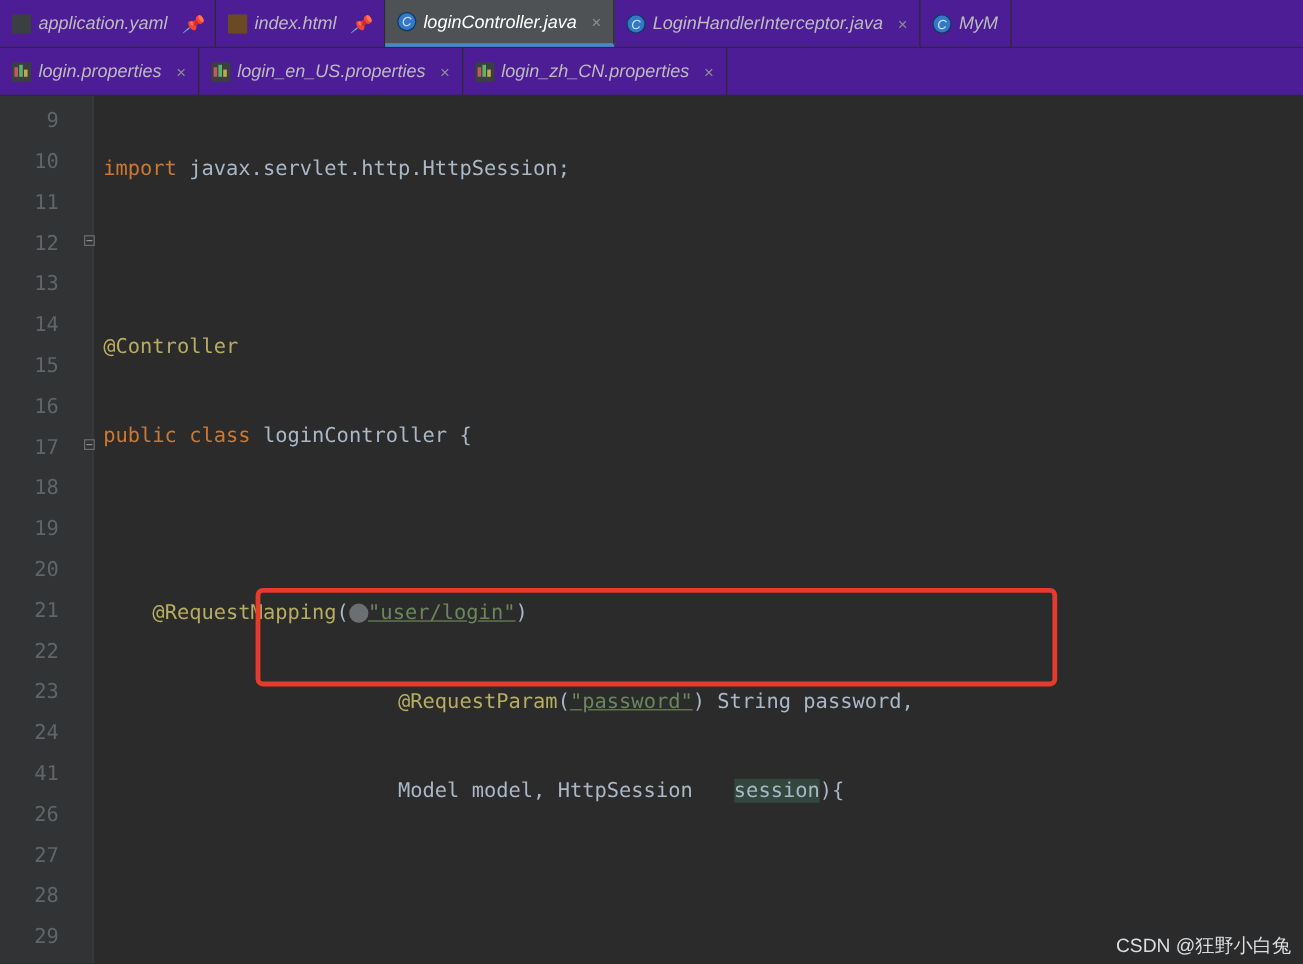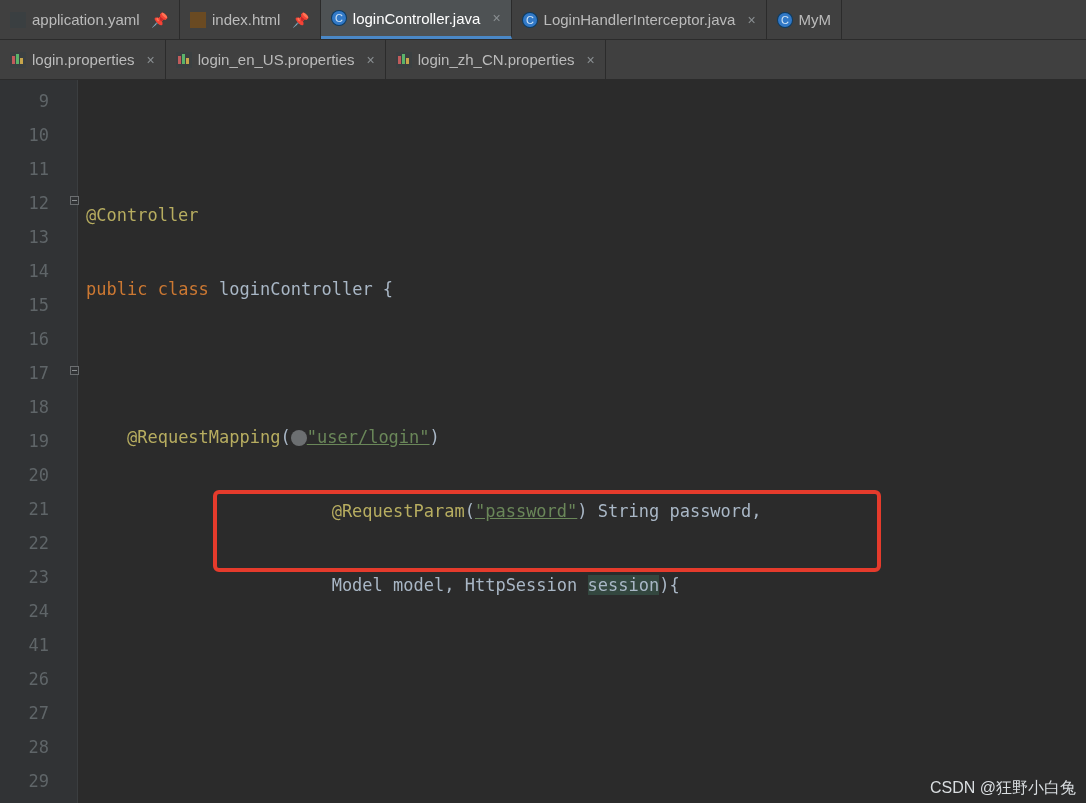--- a/index.html
+++ b/index.html
@@ -11,25 +11,26 @@
     font-size: 17px;
     color: #a9b7c6;
     overflow: hidden;
     position: relative;
   }
 
   
   .tab-row {
     display: flex;
     height: 40px;
-    background: #404040;
+    background: #4c1d95;
     border-bottom: 1px solid #2b2b2b;
     font-family: "Segoe UI", Arial, sans-serif;
     font-size: 15px;
     align-items: stretch;
+    font-style: italic;
   }
   .tab {
     display: flex;
     align-items: center;
     padding: 0 10px;
     gap: 6px;
     color: #bbbbbb;
     border-right: 1px solid #2b2b2b;
     white-space: nowrap;
     cursor: pointer;
@@ -83,21 +84,21 @@
     height: 34px;
     line-height: 34px;
     padding-left: 8px;
     position: relative;
   }
   .kw   { color:#cc7832; }
   .anno { color:#b7ad60; }
   .strunder { color:#6a8759; text-decoration: underline; }
   .id   { color:#a9b7c6; }
   .globe { display:inline-block; width:16px; height:16px; vertical-align:-3px; background:#6c6f71; border-radius:50%; }
-  .hl-session { background:#33473f; }
+  .hl-session { background:#33473f;margin-left:24px; }
   .red-box {
      position:absolute;
      border:4px solid #e53b2c;
      border-radius:6px;
      pointer-events:none;
   }
   .watermark {
     position:absolute;
     right:10px; bottom:4px;
     color:#d9dde0;
@@ -225,20 +226,21 @@
     <div class="ln">26</div>
     <div class="ln">27</div>
     <div class="ln">28</div>
     <div class="ln">29</div>
 
     <span class="fold-minus" style="top:116px"></span>
     <span class="fold-minus" style="top:286px"></span>
   </div>
 
   <div class="code">
+    <div class="line"><span class="kw">import</span><span class="id"> javax.servlet.http.HttpSession;</span></div>
     <div class="line"></div>
     <div class="line"><span class="anno">@Controller</span></div>
     <div class="line"><span class="kw">public</span> <span class="kw">class</span><span class="id"> loginController {</span></div>
     <div class="line"></div>
     <div class="line">    <span class="anno">@RequestMapping</span><span>(</span><span class="globe"></span><span class="strunder">"user/login"</span><span>)</span></div>
     <div class="line">                        <span class="anno">@RequestParam</span><span>(</span><span class="strunder">"password"</span><span>) String password,</span></div>
     <div class="line">                        <span>Model model, HttpSession </span><span class="hl-session">session</span><span>){</span></div>
     <div class="line"></div>
     
     

